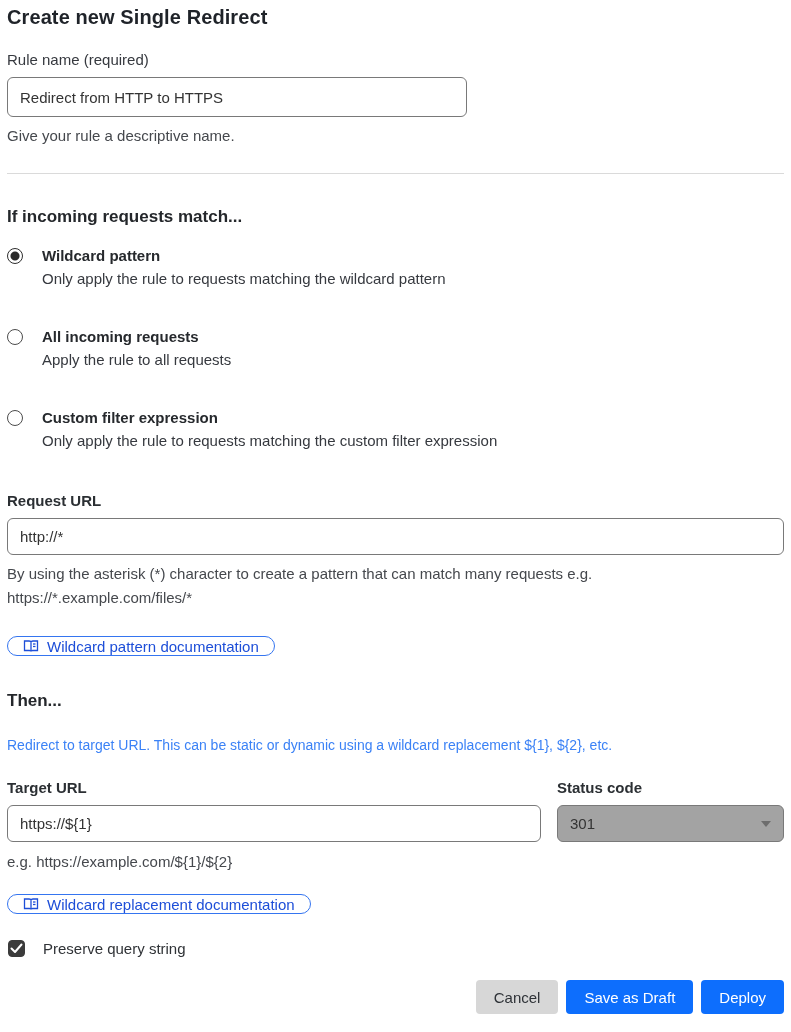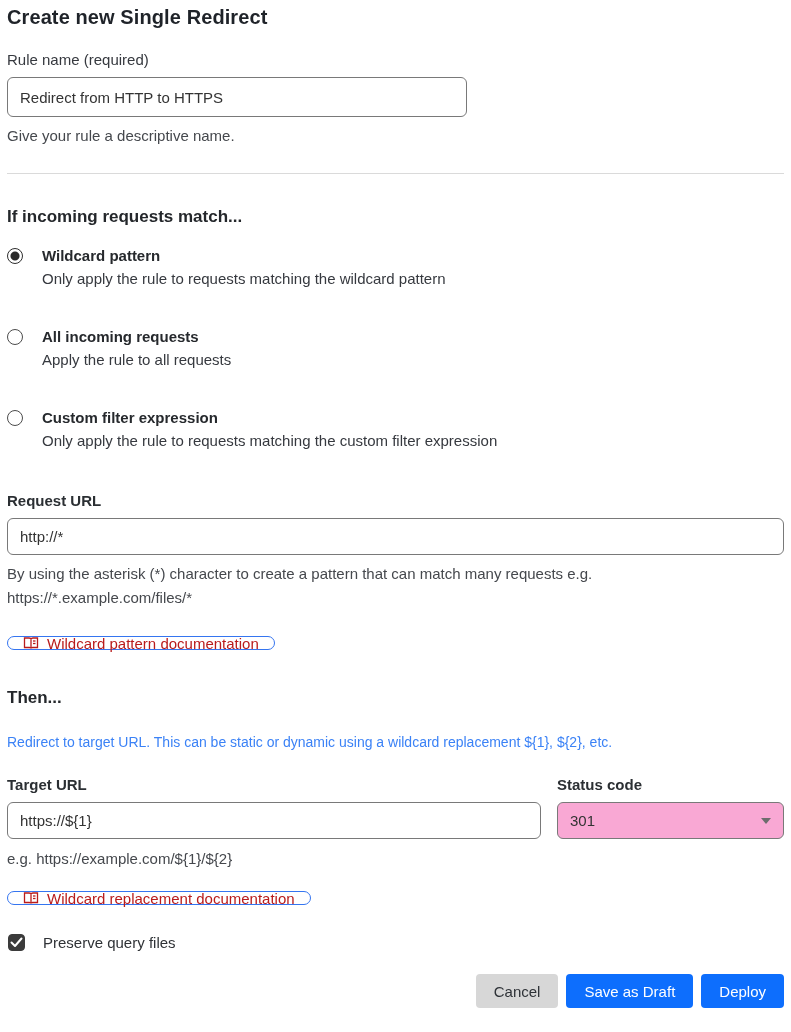--- a/index.html
+++ b/index.html
@@ -101,27 +101,27 @@
   }
 
   .request-url-group { margin-top: 43px; }
   .request-url-group .text-input { margin-top: 9px; }
   .request-url-group .helper-text { margin-top: 7px; }
 
   .pill-button {
     display: inline-flex;
     align-items: center;
     gap: 8px;
-    height: 14px;
+    height: 20px;
     padding: 0 15px;
     margin-top: 26px;
     border: 1px solid #3575f0;
     border-radius: 15px;
     background: #ffffff;
-    color: #b91c1c;
+    color: #1d4ed8;
     font-family: "Liberation Sans", sans-serif;
     font-size: 15px;
     cursor: pointer;
   }
   .pill-button svg { display: block; }
 
   p.then-desc {
     margin-top: 26px;
     font-size: 14px;
     color: #3b82f6;
@@ -141,21 +141,21 @@
     appearance: none;
     -webkit-appearance: none;
     width: 100%;
     height: 37px;
     border: 1px solid #797979;
     border-radius: 6px;
     padding: 0 30px 0 12px;
     font-family: "Liberation Sans", sans-serif;
     font-size: 15px;
     color: #333333;
-    background: #f9a8d4;
+    background: #a3a3a3;
     cursor: pointer;
     outline: none;
   }
   .select-wrap::after {
     content: "";
     position: absolute;
     right: 13px;
     top: 16px;
     width: 0; height: 0;
     border-left: 5px solid transparent;
@@ -310,21 +310,21 @@
     <span>Wildcard replacement documentation</span>
   </button>
 
   <label class="checkbox-row">
     <span class="cbx-wrap">
       <input type="checkbox" class="cbx" checked="" style="">
       <svg width="13" height="11" viewBox="0 0 13 11">
         <polyline points="1.5,5.5 5,9 11.5,1.5" fill="none" stroke="#ffffff" stroke-width="2" stroke-linecap="round" stroke-linejoin="round"></polyline>
       </svg>
     </span>
-    <span class="checkbox-label">Preserve query files</span>
+    <span class="checkbox-label">Preserve query string</span>
   </label>
 
   <div class="footer-actions">
     <button class="btn btn-secondary">Cancel</button>
     <button class="btn btn-primary">Save as Draft</button>
     <button class="btn btn-primary">Deploy</button>
   </div>
 
 </main>
 

